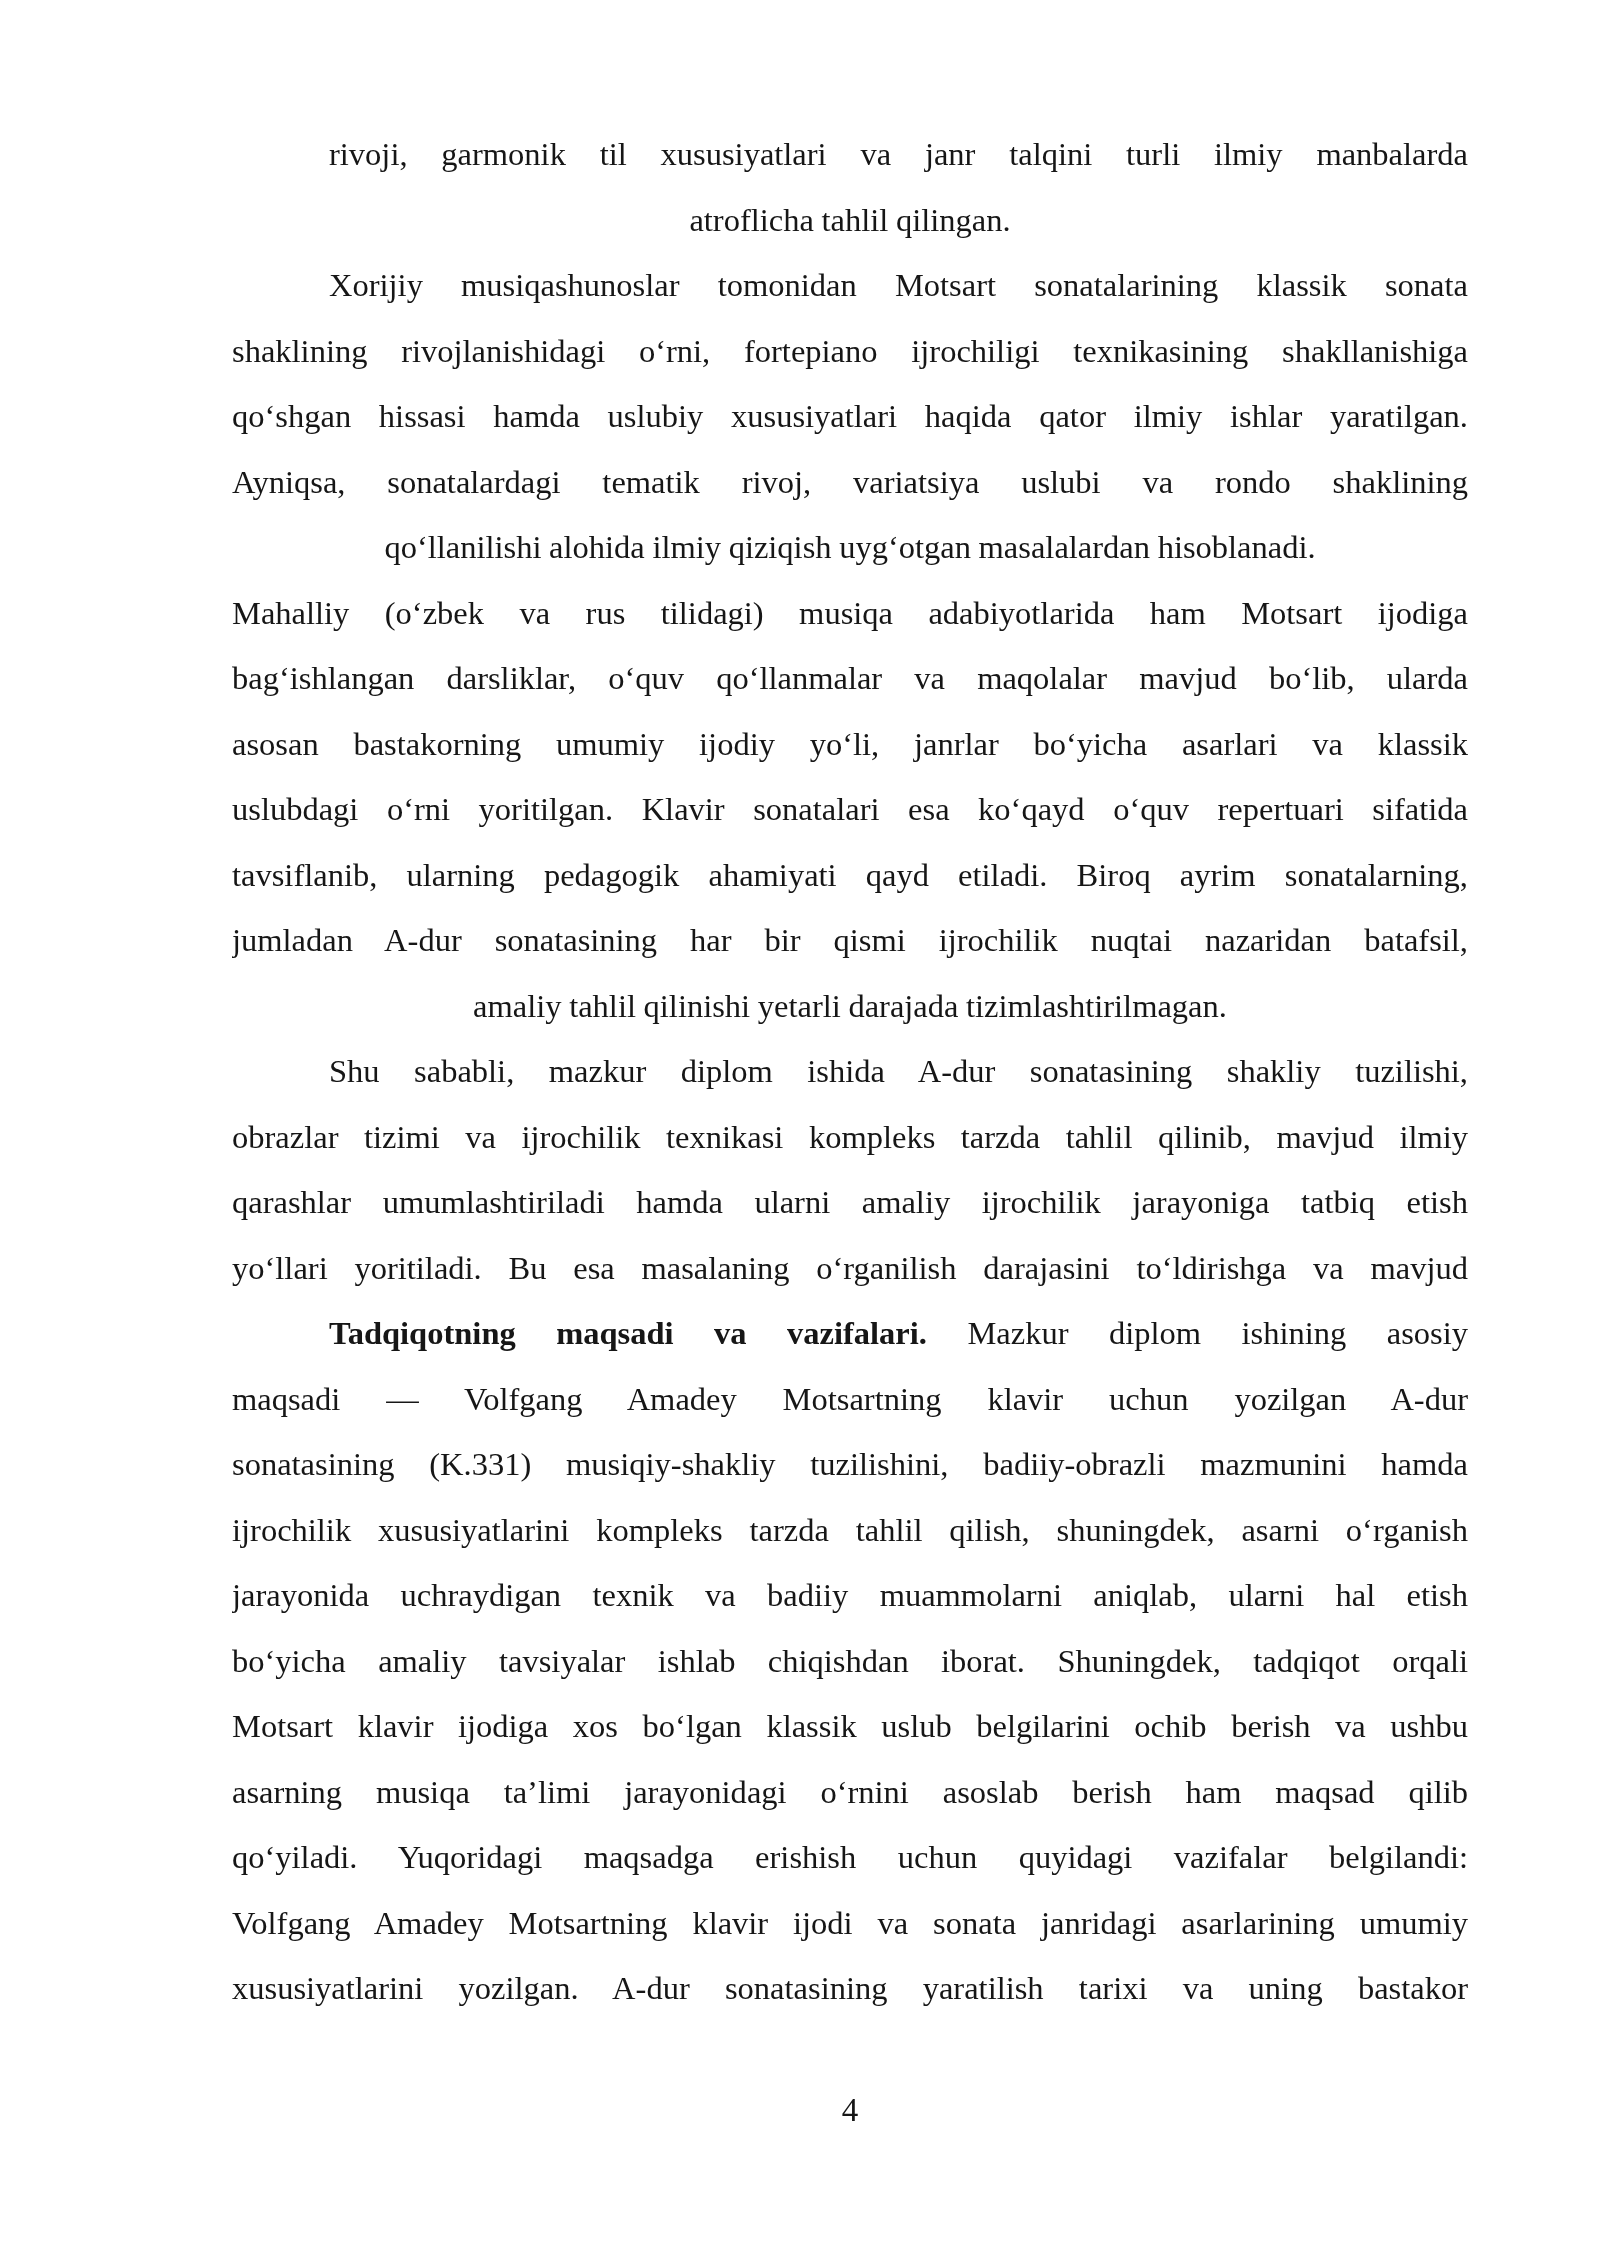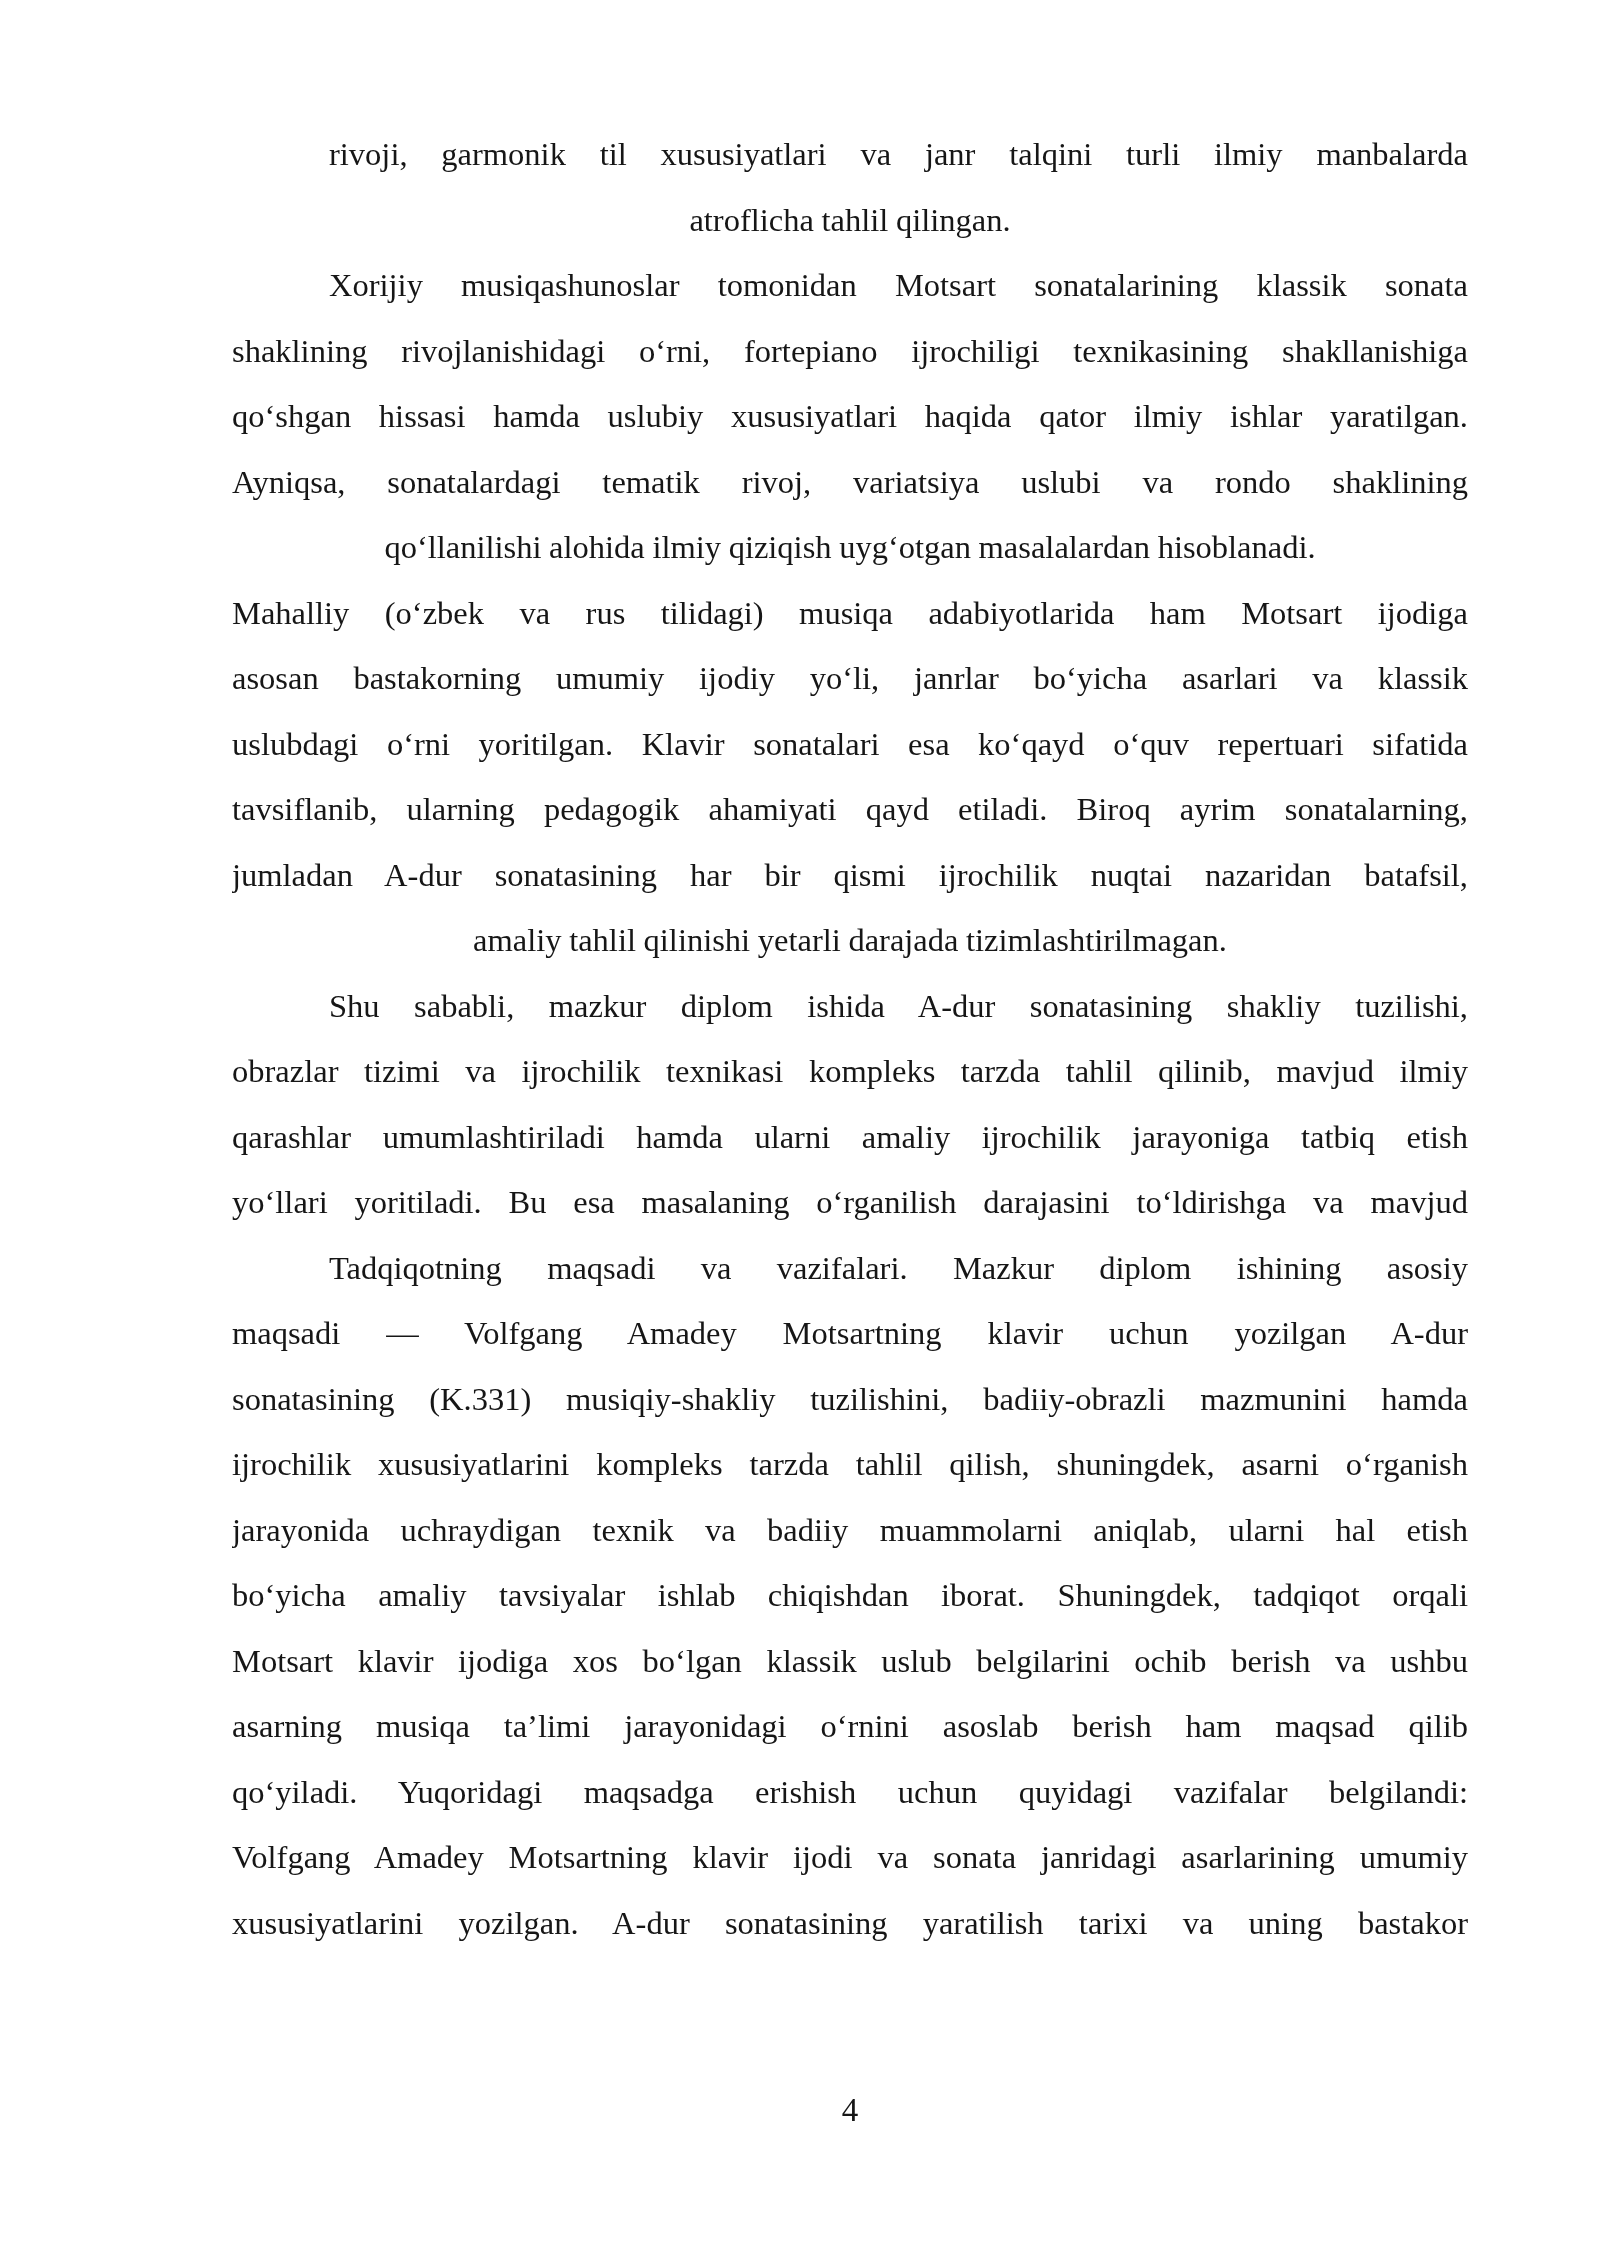--- a/index.html
+++ b/index.html
@@ -38,21 +38,21 @@
   .line.j::after {
     content: "";
     display: inline-block;
     width: 100%;
     height: 0;
   }
   .line.ind {
     text-indent: 97px;
   }
   .line b {
-    font-weight: normal;
+    font-weight: bold;
   }
   .page-number {
     position: absolute;
     left: 232px;
     top: 2080px;
     width: 1236px;
     text-align: center;
     font-size: 33px;
     line-height: 60px;
   }
@@ -63,20 +63,21 @@
 <div class="page">
   <div class="text-block" id="text-block">
       <div class="line j ind"><span>rivoji, garmonik til xususiyatlari va janr talqini turli ilmiy manbalarda</span></div>
       <div class="line"><span>atroflicha tahlil qilingan.</span></div>
       <div class="line j ind"><span>Xorijiy musiqashunoslar tomonidan Motsart sonatalarining klassik sonata</span></div>
       <div class="line j"><span>shaklining rivojlanishidagi o‘rni, fortepiano ijrochiligi texnikasining shakllanishiga</span></div>
       <div class="line j"><span>qo‘shgan hissasi hamda uslubiy xususiyatlari haqida qator ilmiy ishlar yaratilgan.</span></div>
       <div class="line j"><span>Ayniqsa, sonatalardagi tematik rivoj, variatsiya uslubi va rondo shaklining</span></div>
       <div class="line"><span>qo‘llanilishi alohida ilmiy qiziqish uyg‘otgan masalalardan hisoblanadi.</span></div>
       <div class="line j"><span>Mahalliy (o‘zbek va rus tilidagi) musiqa adabiyotlarida ham Motsart ijodiga</span></div>
+      <div class="line j"><span>bag‘ishlangan darsliklar, o‘quv qo‘llanmalar va maqolalar mavjud bo‘lib, ularda</span></div>
       <div class="line j"><span>asosan bastakorning umumiy ijodiy yo‘li, janrlar bo‘yicha asarlari va klassik</span></div>
       <div class="line j"><span>uslubdagi o‘rni yoritilgan. Klavir sonatalari esa ko‘qayd o‘quv repertuari sifatida</span></div>
       <div class="line j"><span>tavsiflanib, ularning pedagogik ahamiyati qayd etiladi. Biroq ayrim sonatalarning,</span></div>
       <div class="line j"><span>jumladan A-dur sonatasining har bir qismi ijrochilik nuqtai nazaridan batafsil,</span></div>
       <div class="line"><span>amaliy tahlil qilinishi yetarli darajada tizimlashtirilmagan.</span></div>
       <div class="line j ind"><span>Shu sababli, mazkur diplom ishida A-dur sonatasining shakliy tuzilishi,</span></div>
       <div class="line j"><span>obrazlar tizimi va ijrochilik texnikasi kompleks tarzda tahlil qilinib, mavjud ilmiy</span></div>
       <div class="line j"><span>qarashlar umumlashtiriladi hamda ularni amaliy ijrochilik jarayoniga tatbiq etish</span></div>
       <div class="line j"><span>yo‘llari yoritiladi. Bu esa masalaning o‘rganilish darajasini to‘ldirishga va mavjud</span></div>
       <div class="line j ind"><b>Tadqiqotning maqsadi va vazifalari.</b><span> Mazkur diplom ishining asosiy</span></div>

